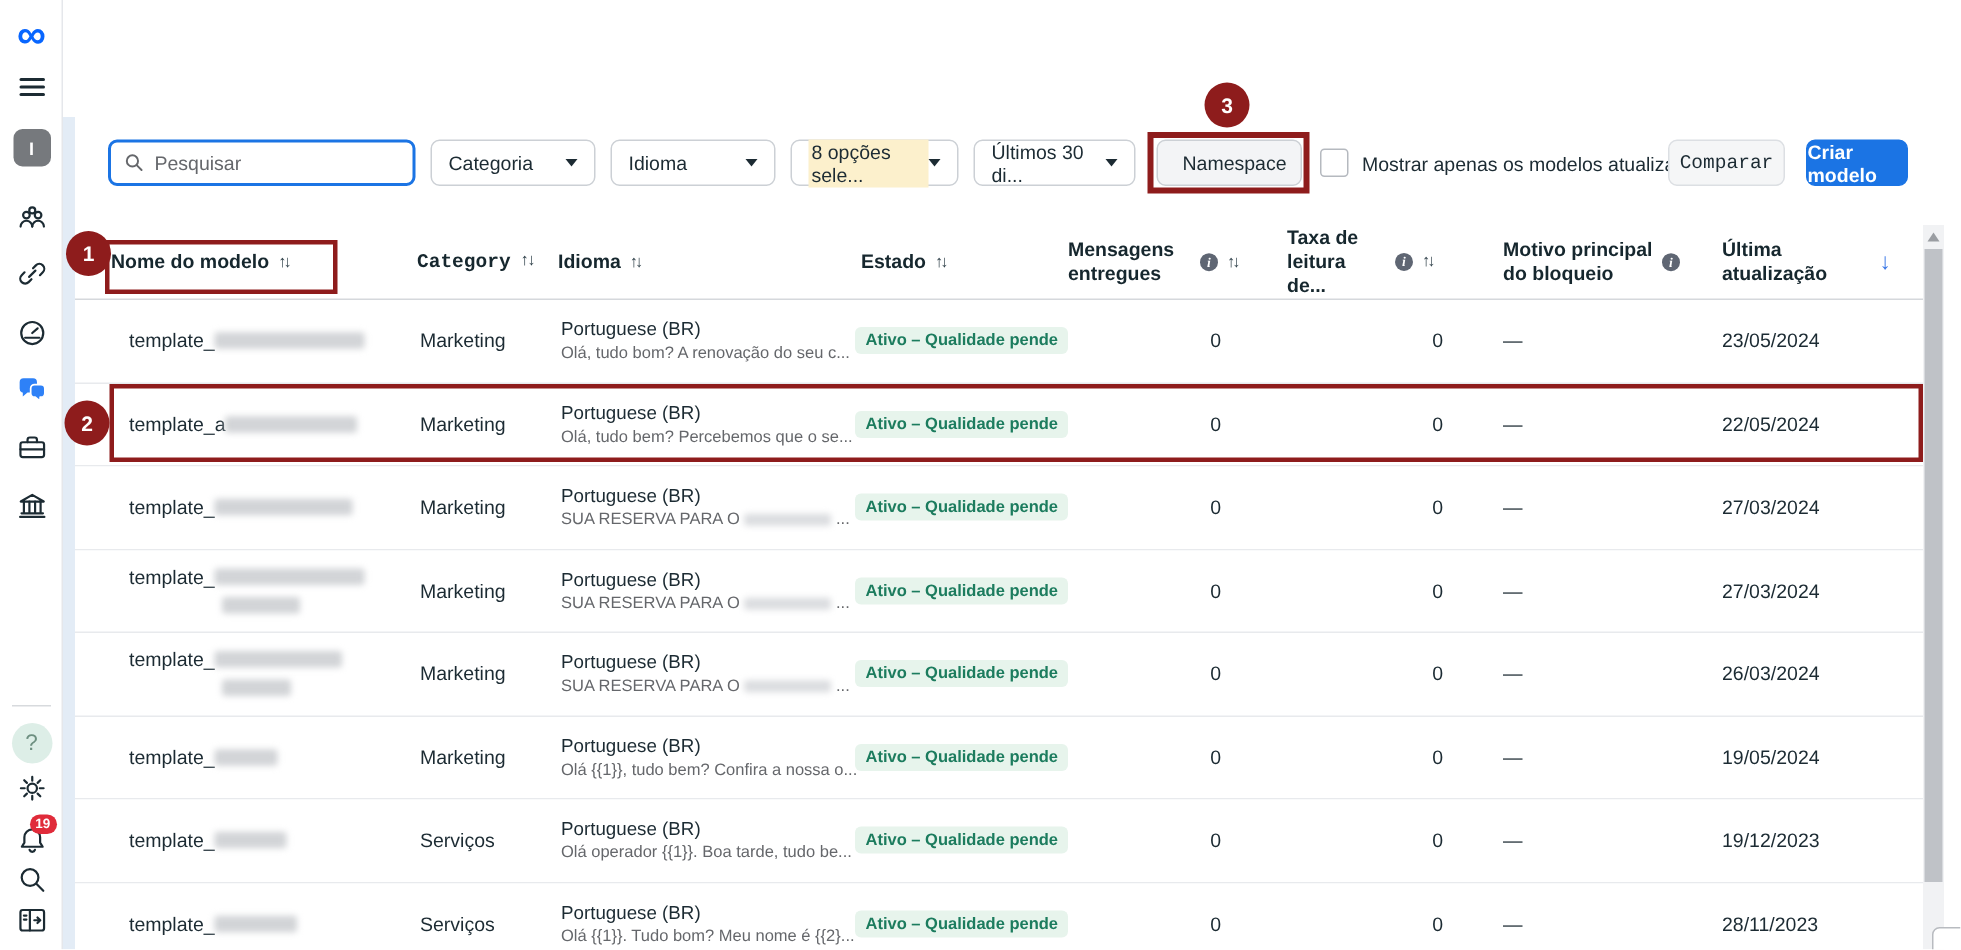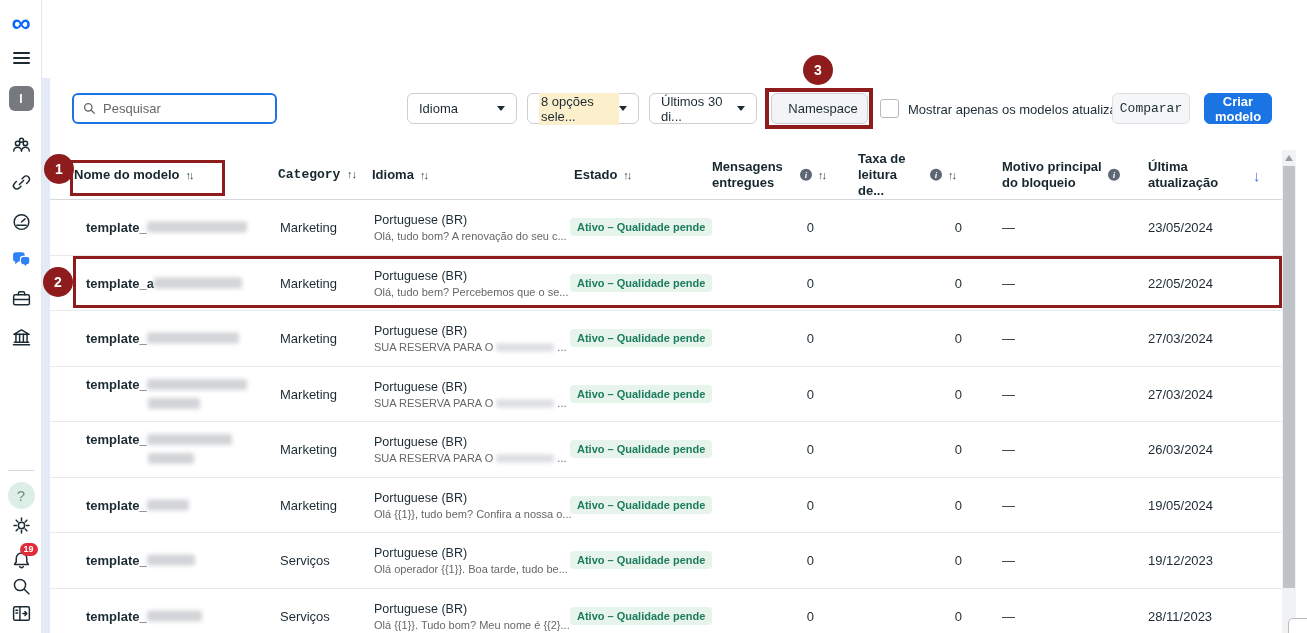--- a/index.html
+++ b/index.html
@@ -54,21 +54,21 @@
   .dd-opts { left:477px; width:112px; }
   .dd-opts .hl { background:#fcf0cc; padding:1px 2px; }
   .dd-date { left:599px; width:108px; }
   .btn-namespace { left:721px; width:97px; background:#f3f4f6; gap:7px; padding:0 11px; justify-content:center; }
   .btn-namespace svg { width:14px; height:14px; fill:#1c2b33; }
   .checkbox { position:absolute; left:830px; top:21px; width:19px; height:19px; border:1px solid #b5b9bf;
               border-radius:3px; background:#fff; cursor:pointer; }
   .chk-label { position:absolute; left:858px; top:24px; font-size:13px; color:#1c2b33; }
   .btn-compare { left:1062px; width:78px; background:#f5f6f7; border:1px solid #dcdfe3; justify-content:center;font-family:Liberation Mono, monospace; }
   .btn-create { left:1154px; width:68px; background:#1b74e4; border:1px solid #1b74e4; color:#fff;
-                font-weight:bold; justify-content:center;text-align:center; }
+                font-weight:bold; justify-content:center; }
 
   
   .thead { position:absolute; left:0; top:72px; width:1232px; height:50px; border-bottom:1px solid #d5d8dc; background:#fff; }
   .th { position:absolute; top:50%; transform:translateY(-50%); display:flex; align-items:center; gap:6px;
         font-size:13px; font-weight:bold; color:#16272e; cursor:pointer; }
   .th .lbl { line-height:1.25; }
   .sort { font-size:11px; letter-spacing:-2px; color:#32434c; font-weight:normal; }
   .info-i { width:12px; height:12px; min-width:12px; border-radius:50%; background:#5f6673; color:#fff;
             font-size:9px; font-weight:bold; font-style:italic; display:inline-flex; align-items:center;
             justify-content:center; font-family:"Liberation Serif",serif; }
@@ -78,21 +78,21 @@
   .th-estado { left:524px; }
   .th-deliv  { left:662px; } .th-deliv .lbl { width:82px; }
   .th-read   { left:808px; } .th-read .lbl { width:66px; }
   .th-reason { left:952px; } .th-reason .lbl { width:100px; }
   .th-upd    { left:1098px; } .th-upd .lbl { width:90px; }
   .th-sorted { left:1203px; color:#3b78e7; font-size:15px; font-weight:normal; }
 
   .tbody { position:absolute; left:0; top:122px; width:1232px; height:433px; overflow:hidden; }
   .trow { position:relative; height:55.5px; border-bottom:1px solid #e8eaed; background:#fff; }
   .cell { position:absolute; top:50%; transform:translateY(-50%); font-size:13px; color:#1c2b33; }
-  .c-name { left:36px; width:190px;font-weight:bold; }
+  .c-name { left:36px; width:190px; }
   .name-line2 { margin-top:4px; margin-left:62px; }
   .redact { display:inline-block; height:11px; border-radius:2px; background:#d2d4d7;
             filter:blur(2.2px); vertical-align:-1px; }
   .redact.sub { height:8px; background:#dbdde0; vertical-align:-1px; }
   .c-cat { left:230px; }
   .c-lang { left:324px; width:196px; }
   .lang-main { font-size:12.5px; color:#1c2b33; }
   .lang-sub { font-size:11px; color:#65676b; margin-top:3px; white-space:nowrap; }
   .c-status { left:520px; }
   .badge { display:inline-block; background:#e7f4ec; color:#1c7c5e; font-size:11px; font-weight:bold;
@@ -220,20 +220,24 @@
   <div class="card">
 
     <div class="fbar">
       <div class="ctrl search-box">
         <svg viewBox="0 0 16 16">
             <circle cx="6.5" cy="6.5" r="4.6"></circle>
             <path d="M10.2 10.2L14 14"></path>
           </svg>
         <span class="ph">Pesquisar</span>
       </div>
+      <div class="ctrl dd dd-cat">
+        <span>Categoria</span>
+        <span class="caret"></span>
+      </div>
       <div class="ctrl dd dd-lang">
         <span>Idioma</span>
         <span class="caret"></span>
       </div>
       <div class="ctrl dd dd-opts">
         <span class="hl">8 opções sele...</span>
         <span class="caret"></span>
       </div>
       <div class="ctrl dd dd-date">
         <span>Últimos 30 di...</span>

